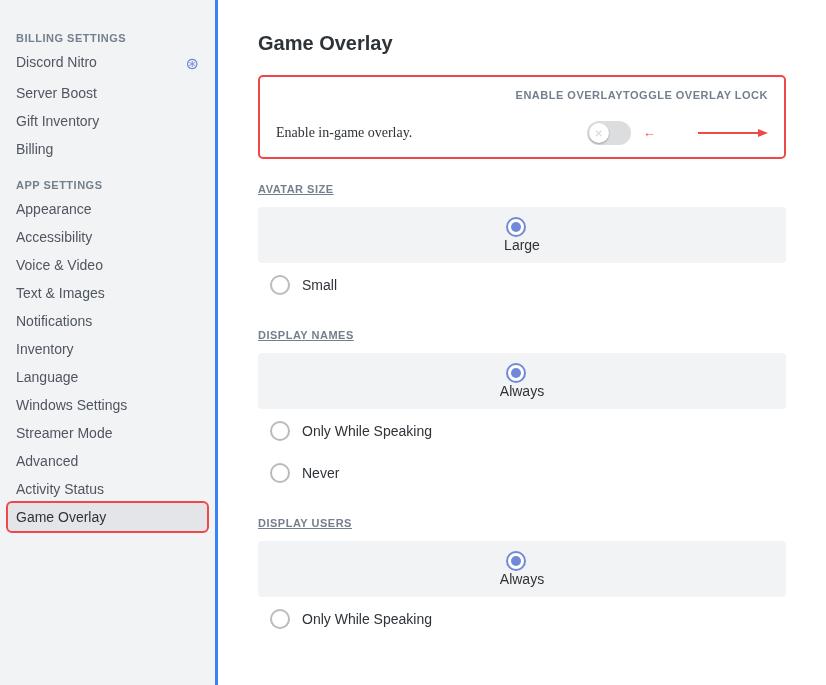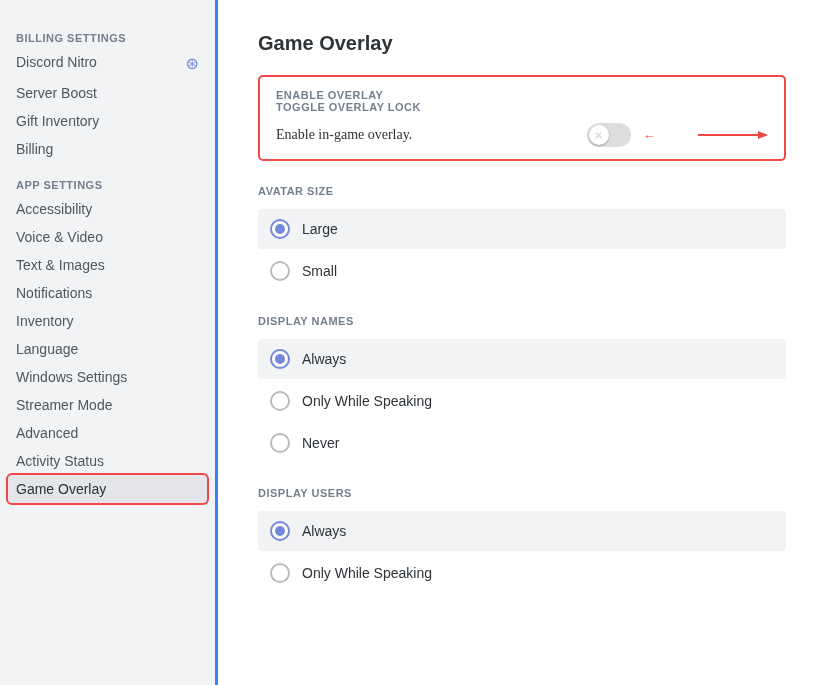--- a/index.html
+++ b/index.html
@@ -77,23 +77,22 @@
     .enable-overlay-box {
       border: 2px solid #f04747;
       border-radius: 5px;
       padding: 12px 16px;
       margin-bottom: 24px;
       background: #fff;
     }
 
     .overlay-box-header {
       display: flex;
-      justify-content: flex-start;
-      margin-bottom: 10px;
-      flex-direction: column;
+      justify-content: flex-end;
+      margin-bottom: 20px;
     }
 
     .overlay-box-label {
       font-size: 11px;
       font-weight: 700;
       color: #747f8d;
       text-transform: uppercase;
       letter-spacing: 0.5px;
     }
 
@@ -148,38 +147,40 @@
 
     
     .section-label {
       font-size: 11px;
       font-weight: 700;
       color: #747f8d;
       text-transform: uppercase;
       letter-spacing: 0.5px;
       margin-bottom: 12px;
       margin-top: 4px;
+      text-decoration: underline;
     }
 
     
     .radio-group {
       margin-bottom: 24px;
     }
 
     .radio-option {
       display: flex;
       align-items: center;
       padding: 10px 12px;
       border-radius: 4px;
       cursor: pointer;
       margin-bottom: 2px;
     }
 
     .radio-option.selected {
       background: #f2f3f5;
+      flex-direction: column;
     }
 
     .radio-circle {
       width: 20px;
       height: 20px;
       border-radius: 50%;
       border: 2px solid #b9bbbe;
       margin-right: 12px;
       display: flex;
       align-items: center;
@@ -221,20 +222,23 @@
   </div>
   <div class="sidebar-item">
     <span>Gift Inventory</span>
   </div>
   <div class="sidebar-item">
     <span>Billing</span>
   </div>
 
   <div class="sidebar-section-label">APP SETTINGS</div>
 
+  <div class="sidebar-item">
+    <span>Appearance</span>
+  </div>
   <div class="sidebar-item">
     <span>Accessibility</span>
   </div>
   <div class="sidebar-item">
     <span>Voice &amp; Video</span>
   </div>
   <div class="sidebar-item">
     <span>Text &amp; Images</span>
   </div>
   <div class="sidebar-item">

